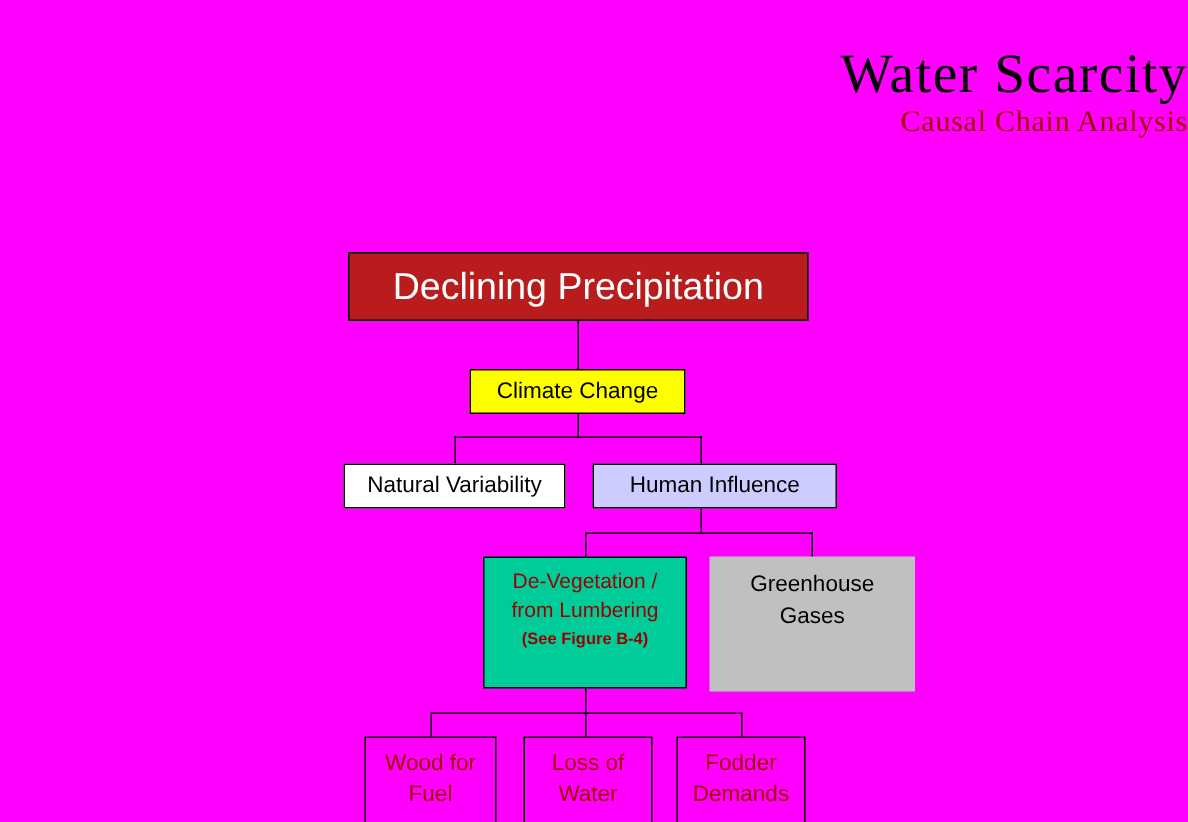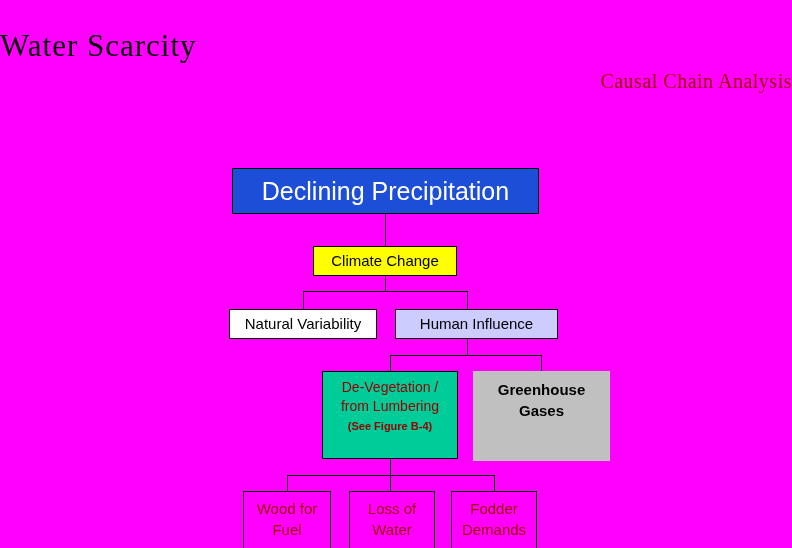--- a/index.html
+++ b/index.html
@@ -7,23 +7,23 @@
     position:relative;
     width:792px;
     height:548px;
     background:#FF00FF;
     overflow:hidden;
     font-family:"Liberation Sans", sans-serif;
   }
   .title{
     position:absolute;
     top:28px;left:0;width:100%;
-    text-align:left;
+    text-align:right;
     font-family:"Liberation Serif", serif;
-    font-size:31px;
+    font-size:37px;
     color:#000000;
     letter-spacing:1px;
   }
   .subtitle{
     position:absolute;
     top:70px;left:0;width:100%;
     text-align:right;
     font-family:"Liberation Serif", serif;
     font-size:20px;
     color:#990000;
@@ -31,21 +31,21 @@
   }
   .node{
     position:absolute;
     box-sizing:border-box;
     text-align:center;
     color:#000000;
   }
   .bordered{border:1px solid #000000;}
   .node-declining{
     left:232px;top:168px;width:307px;height:46px;
-    background:#1d4ed8;
+    background:#b91c1c;
     color:#FFFFFF;
     font-size:25px;
     line-height:44px;
   }
   .node-climate{
     left:313px;top:246px;width:144px;height:30px;
     background:#FFFF00;
     font-size:15px;
     line-height:28px;
   }
@@ -73,21 +73,21 @@
     font-size:11px;
     font-weight:bold;
     margin-top:4px;
   }
   .node-greenhouse{
     left:473px;top:371px;width:137px;height:90px;
     background:#C0C0C0;
     font-size:15px;
     padding-top:8px;
   }
-  .node-greenhouse .ln{line-height:21px;font-weight:bold;}
+  .node-greenhouse .ln{line-height:21px;}
   .node-bottom{
     background:transparent;
     color:#990000;
     font-size:15px;
     padding-top:6px;
   }
   .node-bottom .ln{line-height:21px;text-align:center;}
   .node-wood{left:243px;top:491px;width:88px;height:70px;}
   .node-loss{left:349px;top:491px;width:86px;height:70px;}
   .node-fodder{left:451px;top:491px;width:86px;height:70px;}

